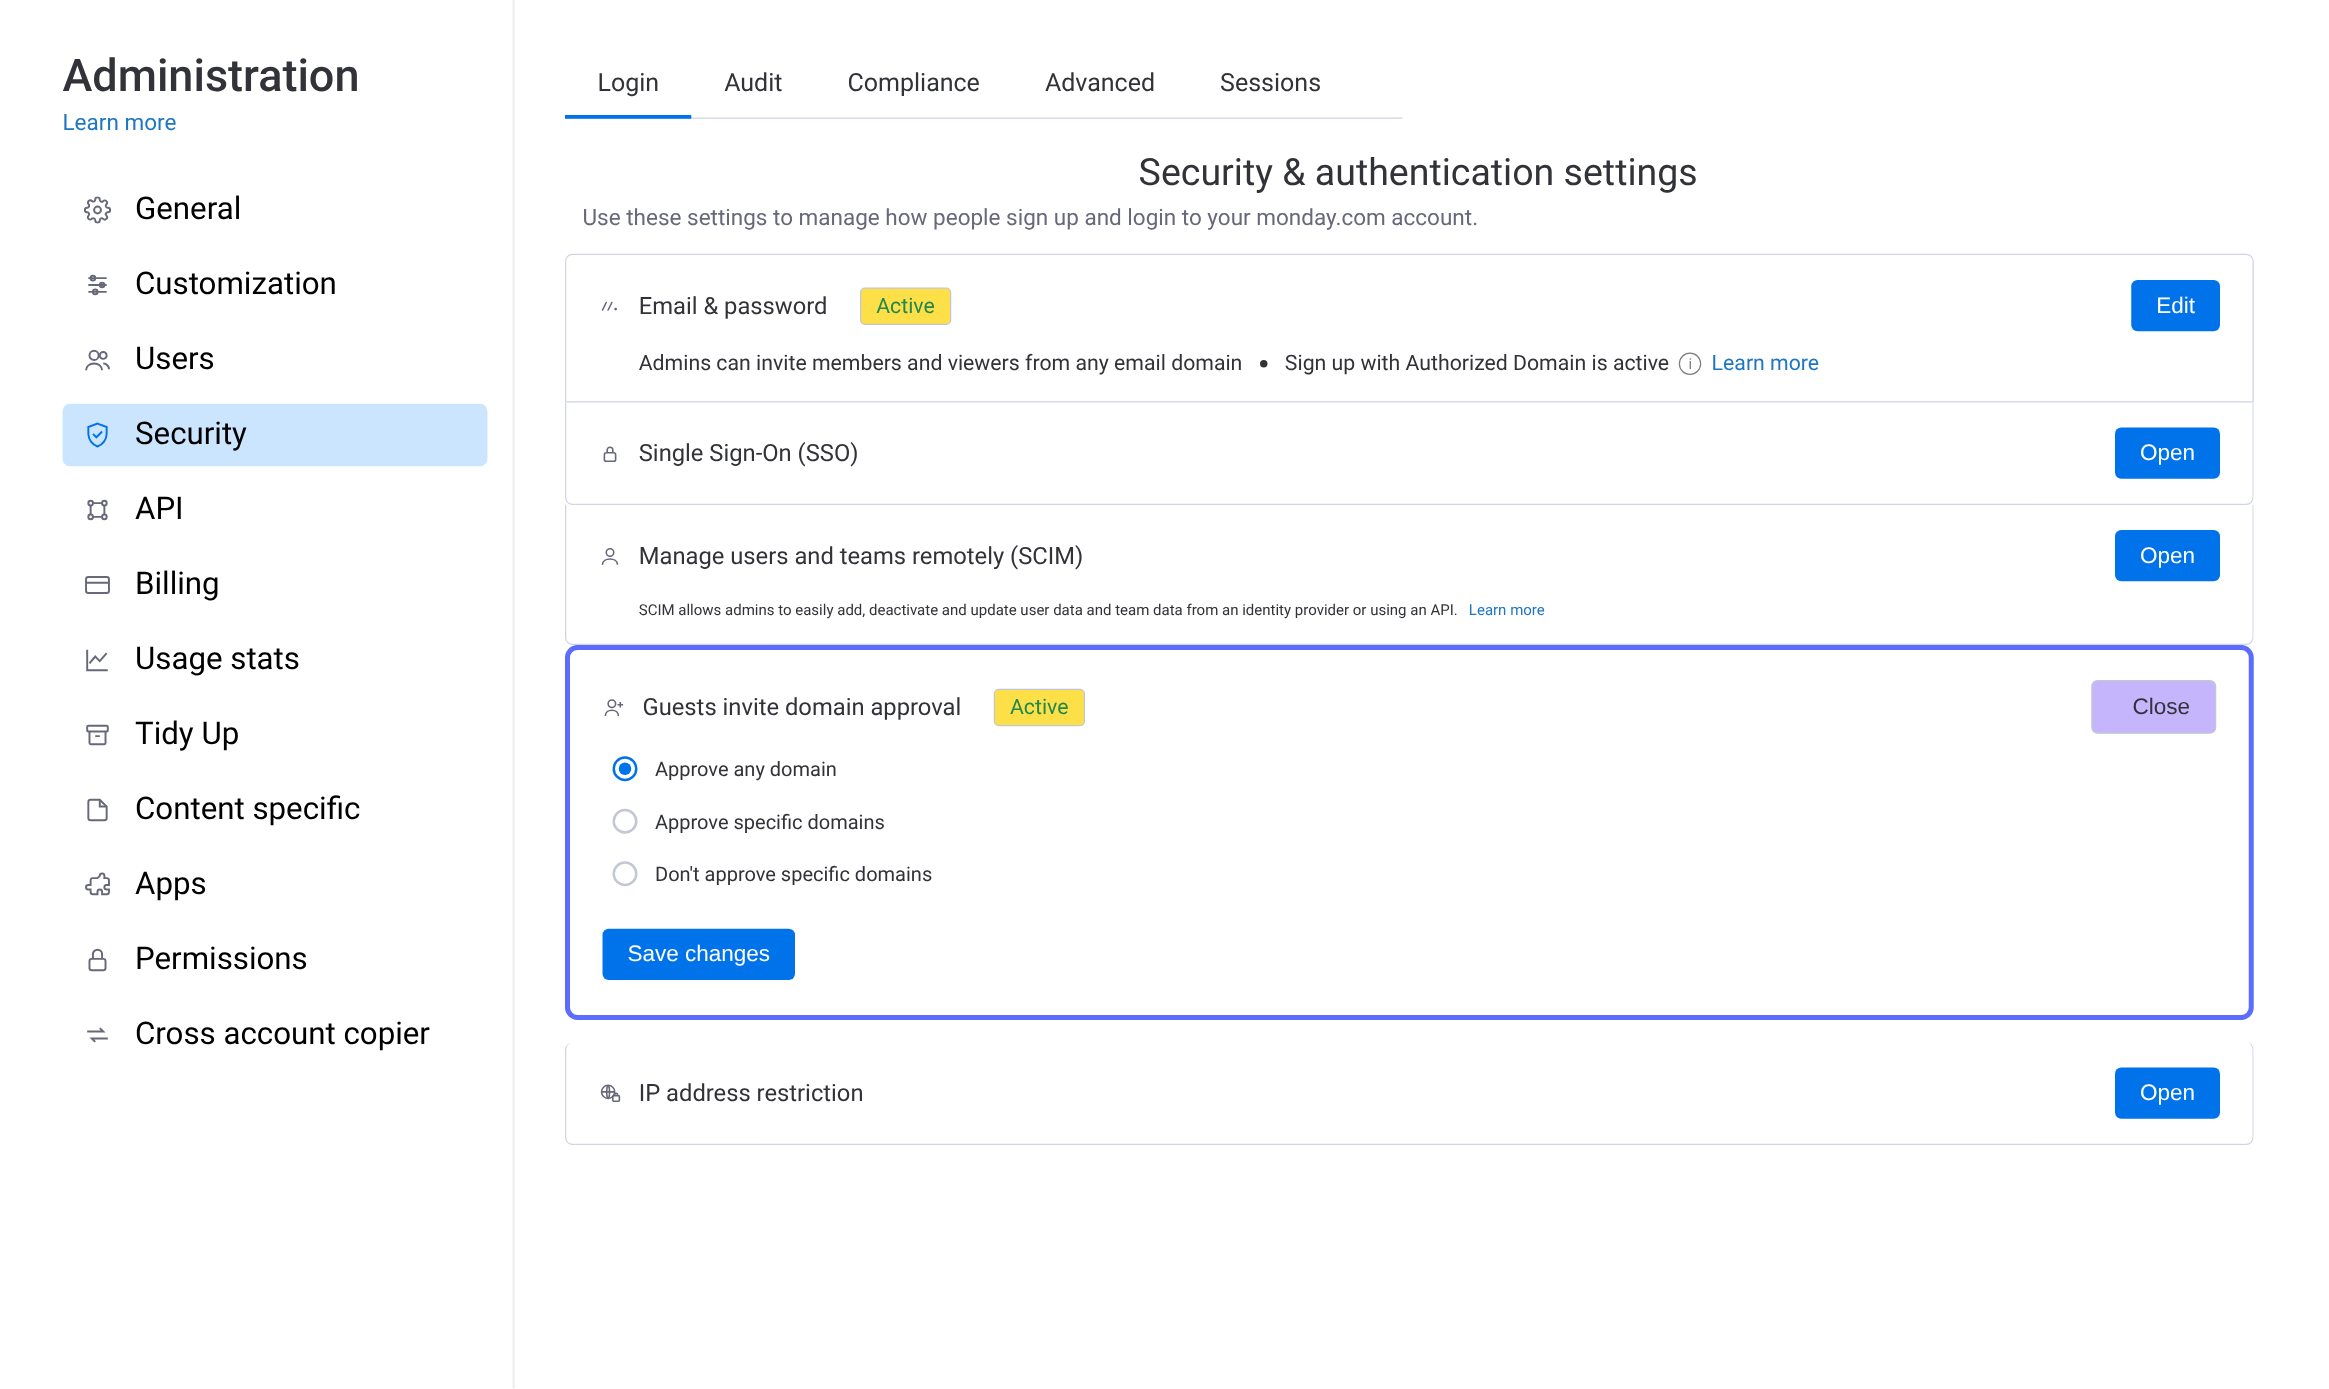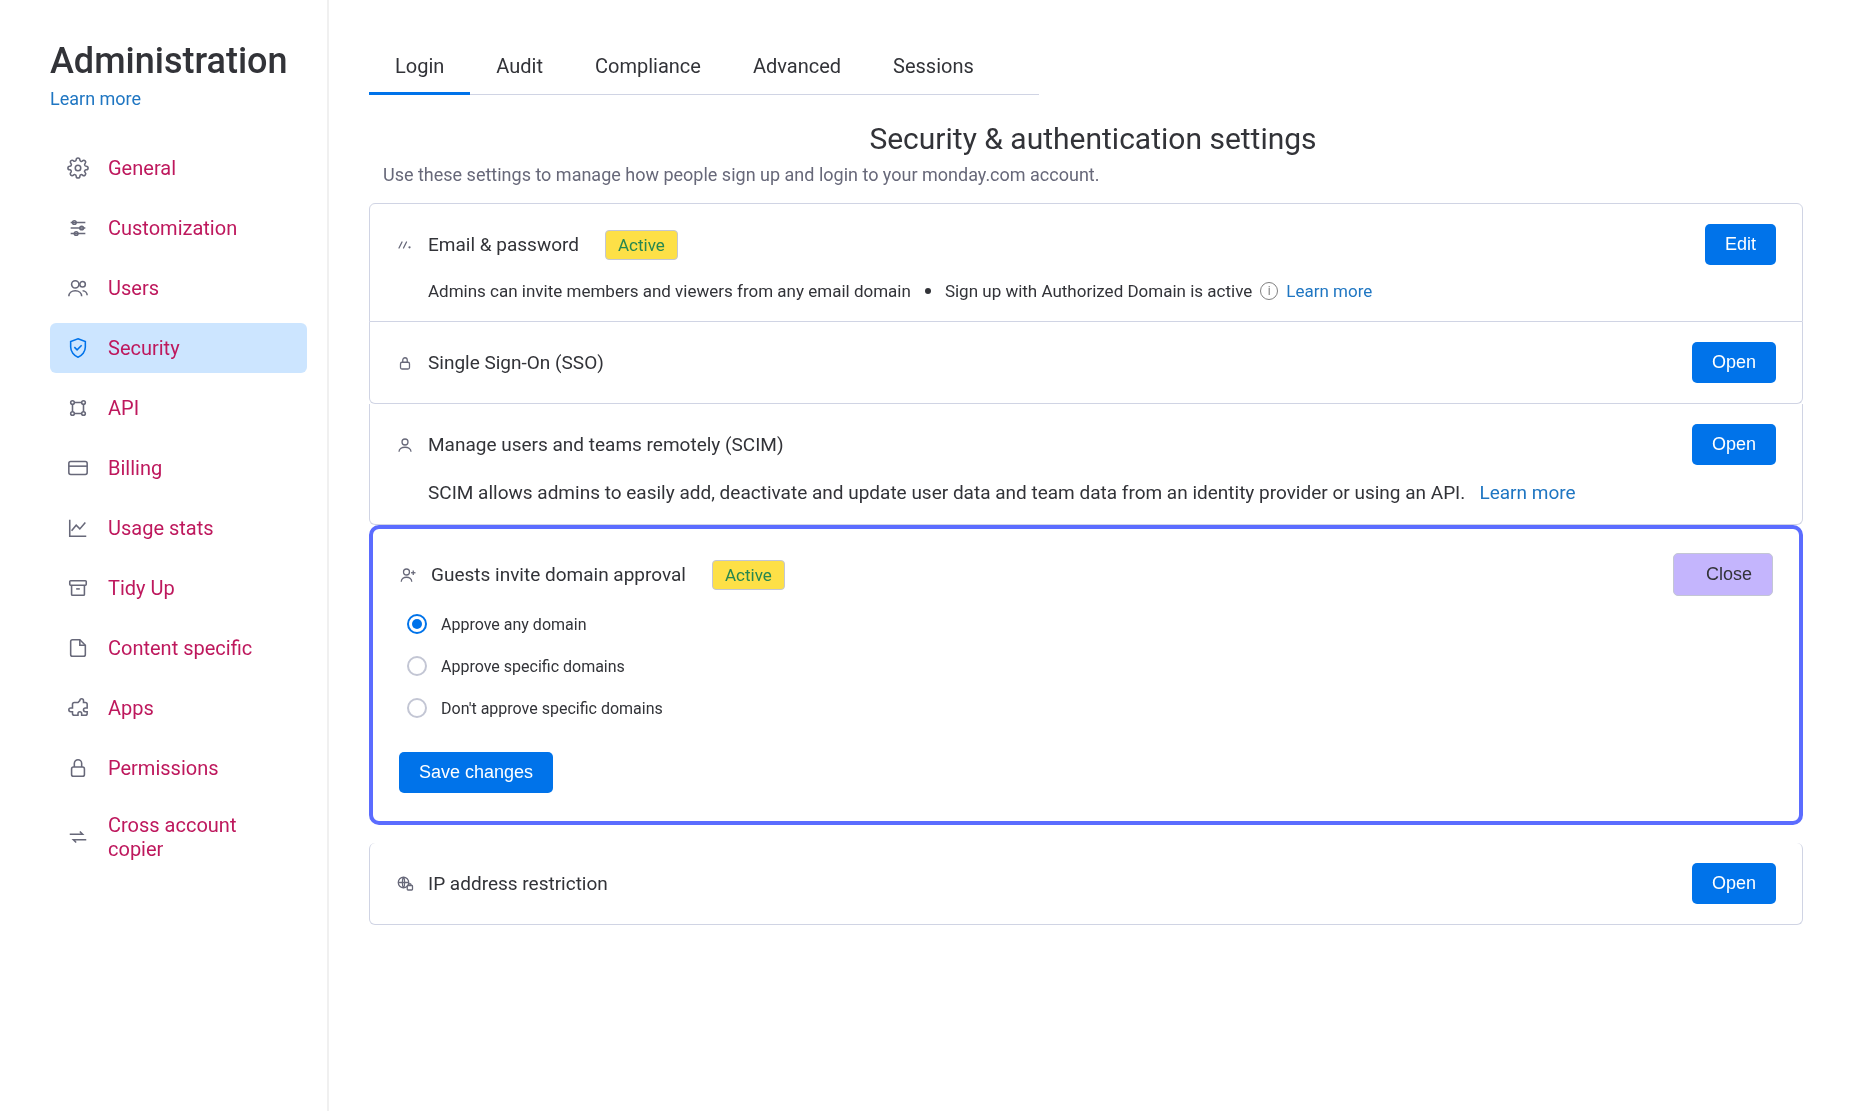--- a/index.html
+++ b/index.html
@@ -12,21 +12,21 @@
   .app {
     display: flex;
     width: 1863px;
     height: 1111px;
     border-radius: 20px;
     overflow: hidden;
     background: #fff;
   }
   
   .sidebar {
-    width: 329px;
+    width: 412px;
     padding: 40px 20px 20px 50px;
     border-right: 2px solid #f0f0f0;
     background:#fff;
   }
   .sidebar-title {
     font-size: 36px;
     font-weight: 500;
     color:#323338;
     margin-bottom: 6px;
   }
@@ -36,22 +36,22 @@
     text-decoration: none;
     display:inline-block;
     margin-bottom: 34px;
   }
   .nav-item {
     display: flex;
     align-items: center;
     gap: 18px;
     padding: 10px 16px;
     border-radius: 6px;
-    font-size: 20px;
-    color:#be185d;
+    font-size: 25px;
+    color:#000000;
     cursor: pointer;
     margin-bottom: 10px;
     min-height: 50px;
   }
   .nav-item.active {
     background: #cce5ff;
   }
   .nav-item .icon {
     width: 24px;
     height: 24px;
@@ -162,21 +162,21 @@
     gap:8px;
     flex-wrap:wrap;
   }
   .card-desc .dot { width:6px; height:6px; border-radius:50%; background:#323338; display:inline-block; margin:0 6px;}
   .link { color:#1f76c2; cursor:pointer; }
   .info-icon {
     display:inline-flex; width:18px; height:18px; border:1.5px solid #808080; border-radius:50%;
     align-items:center; justify-content:center; font-size:12px; color:#808080; font-style:normal;
   }
   .scim-desc {
-    font-size:19px;
+    font-size:12px;
     color:#323338;
     margin-top:16px;
     padding-left:32px;
   }
   
   .card.highlight {
     border:4px solid #5b6cff;
     border-radius:10px;
     margin-top:0;
     padding:24px 26px 28px 26px;

